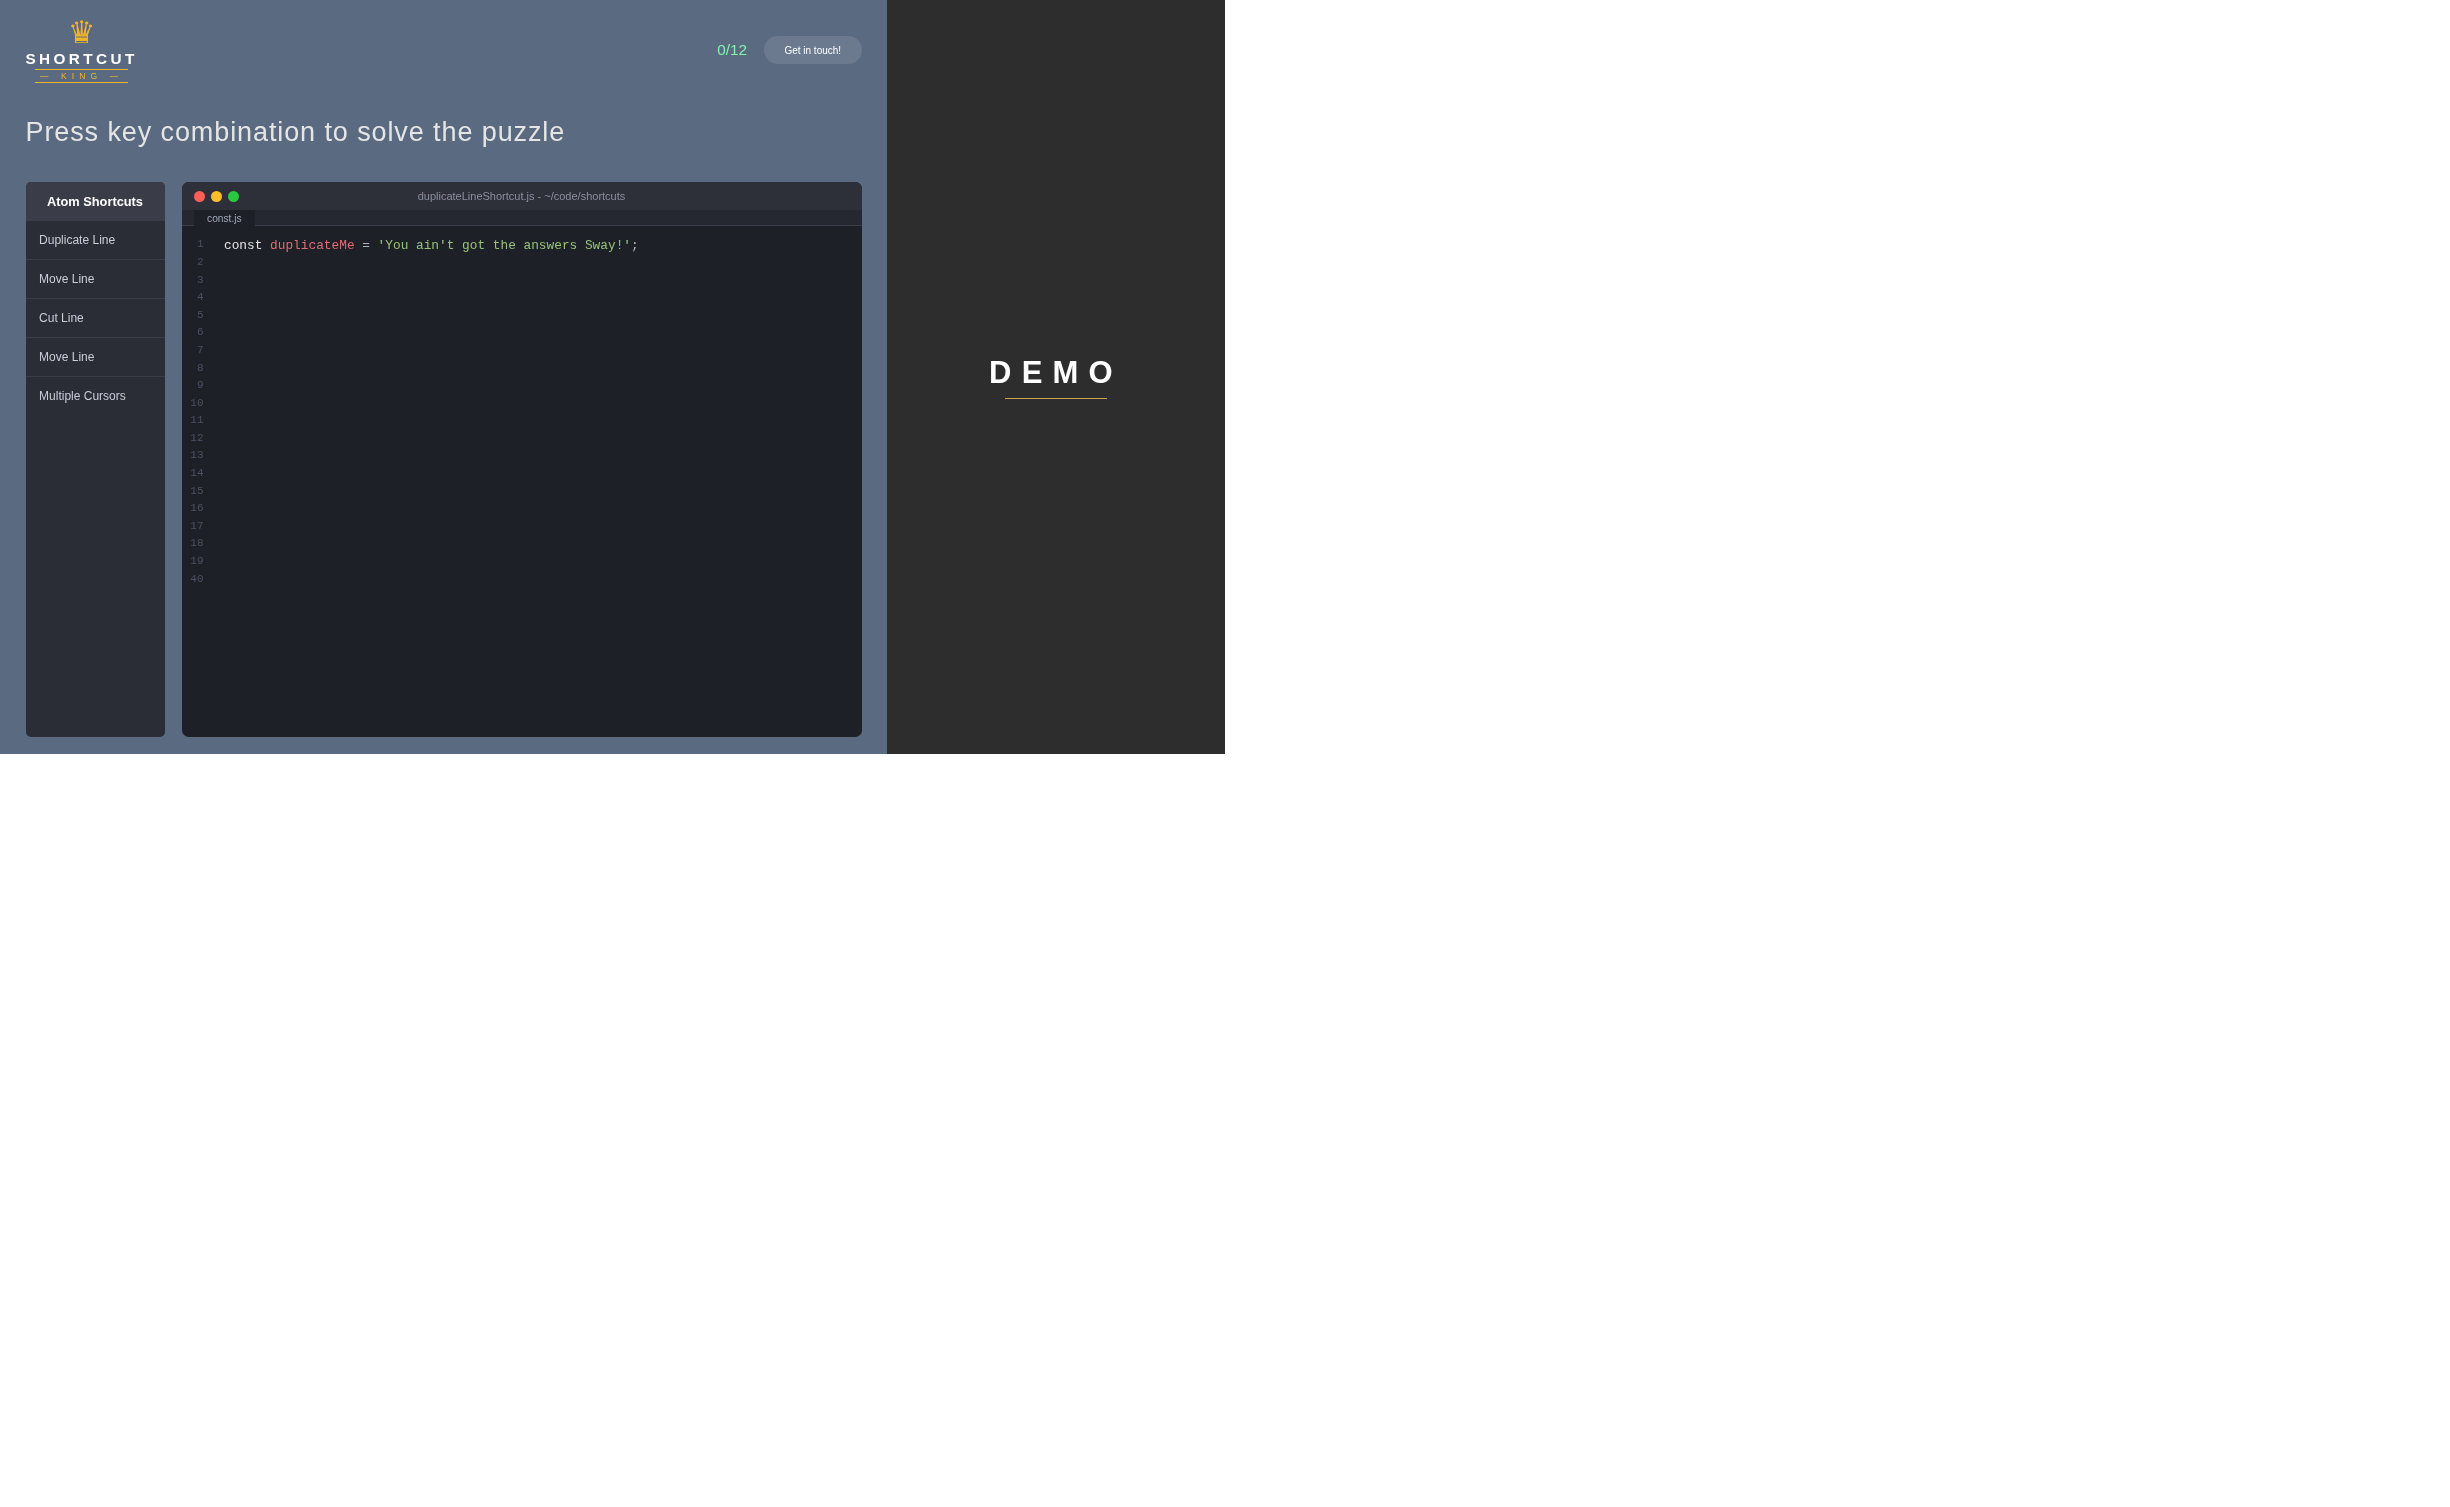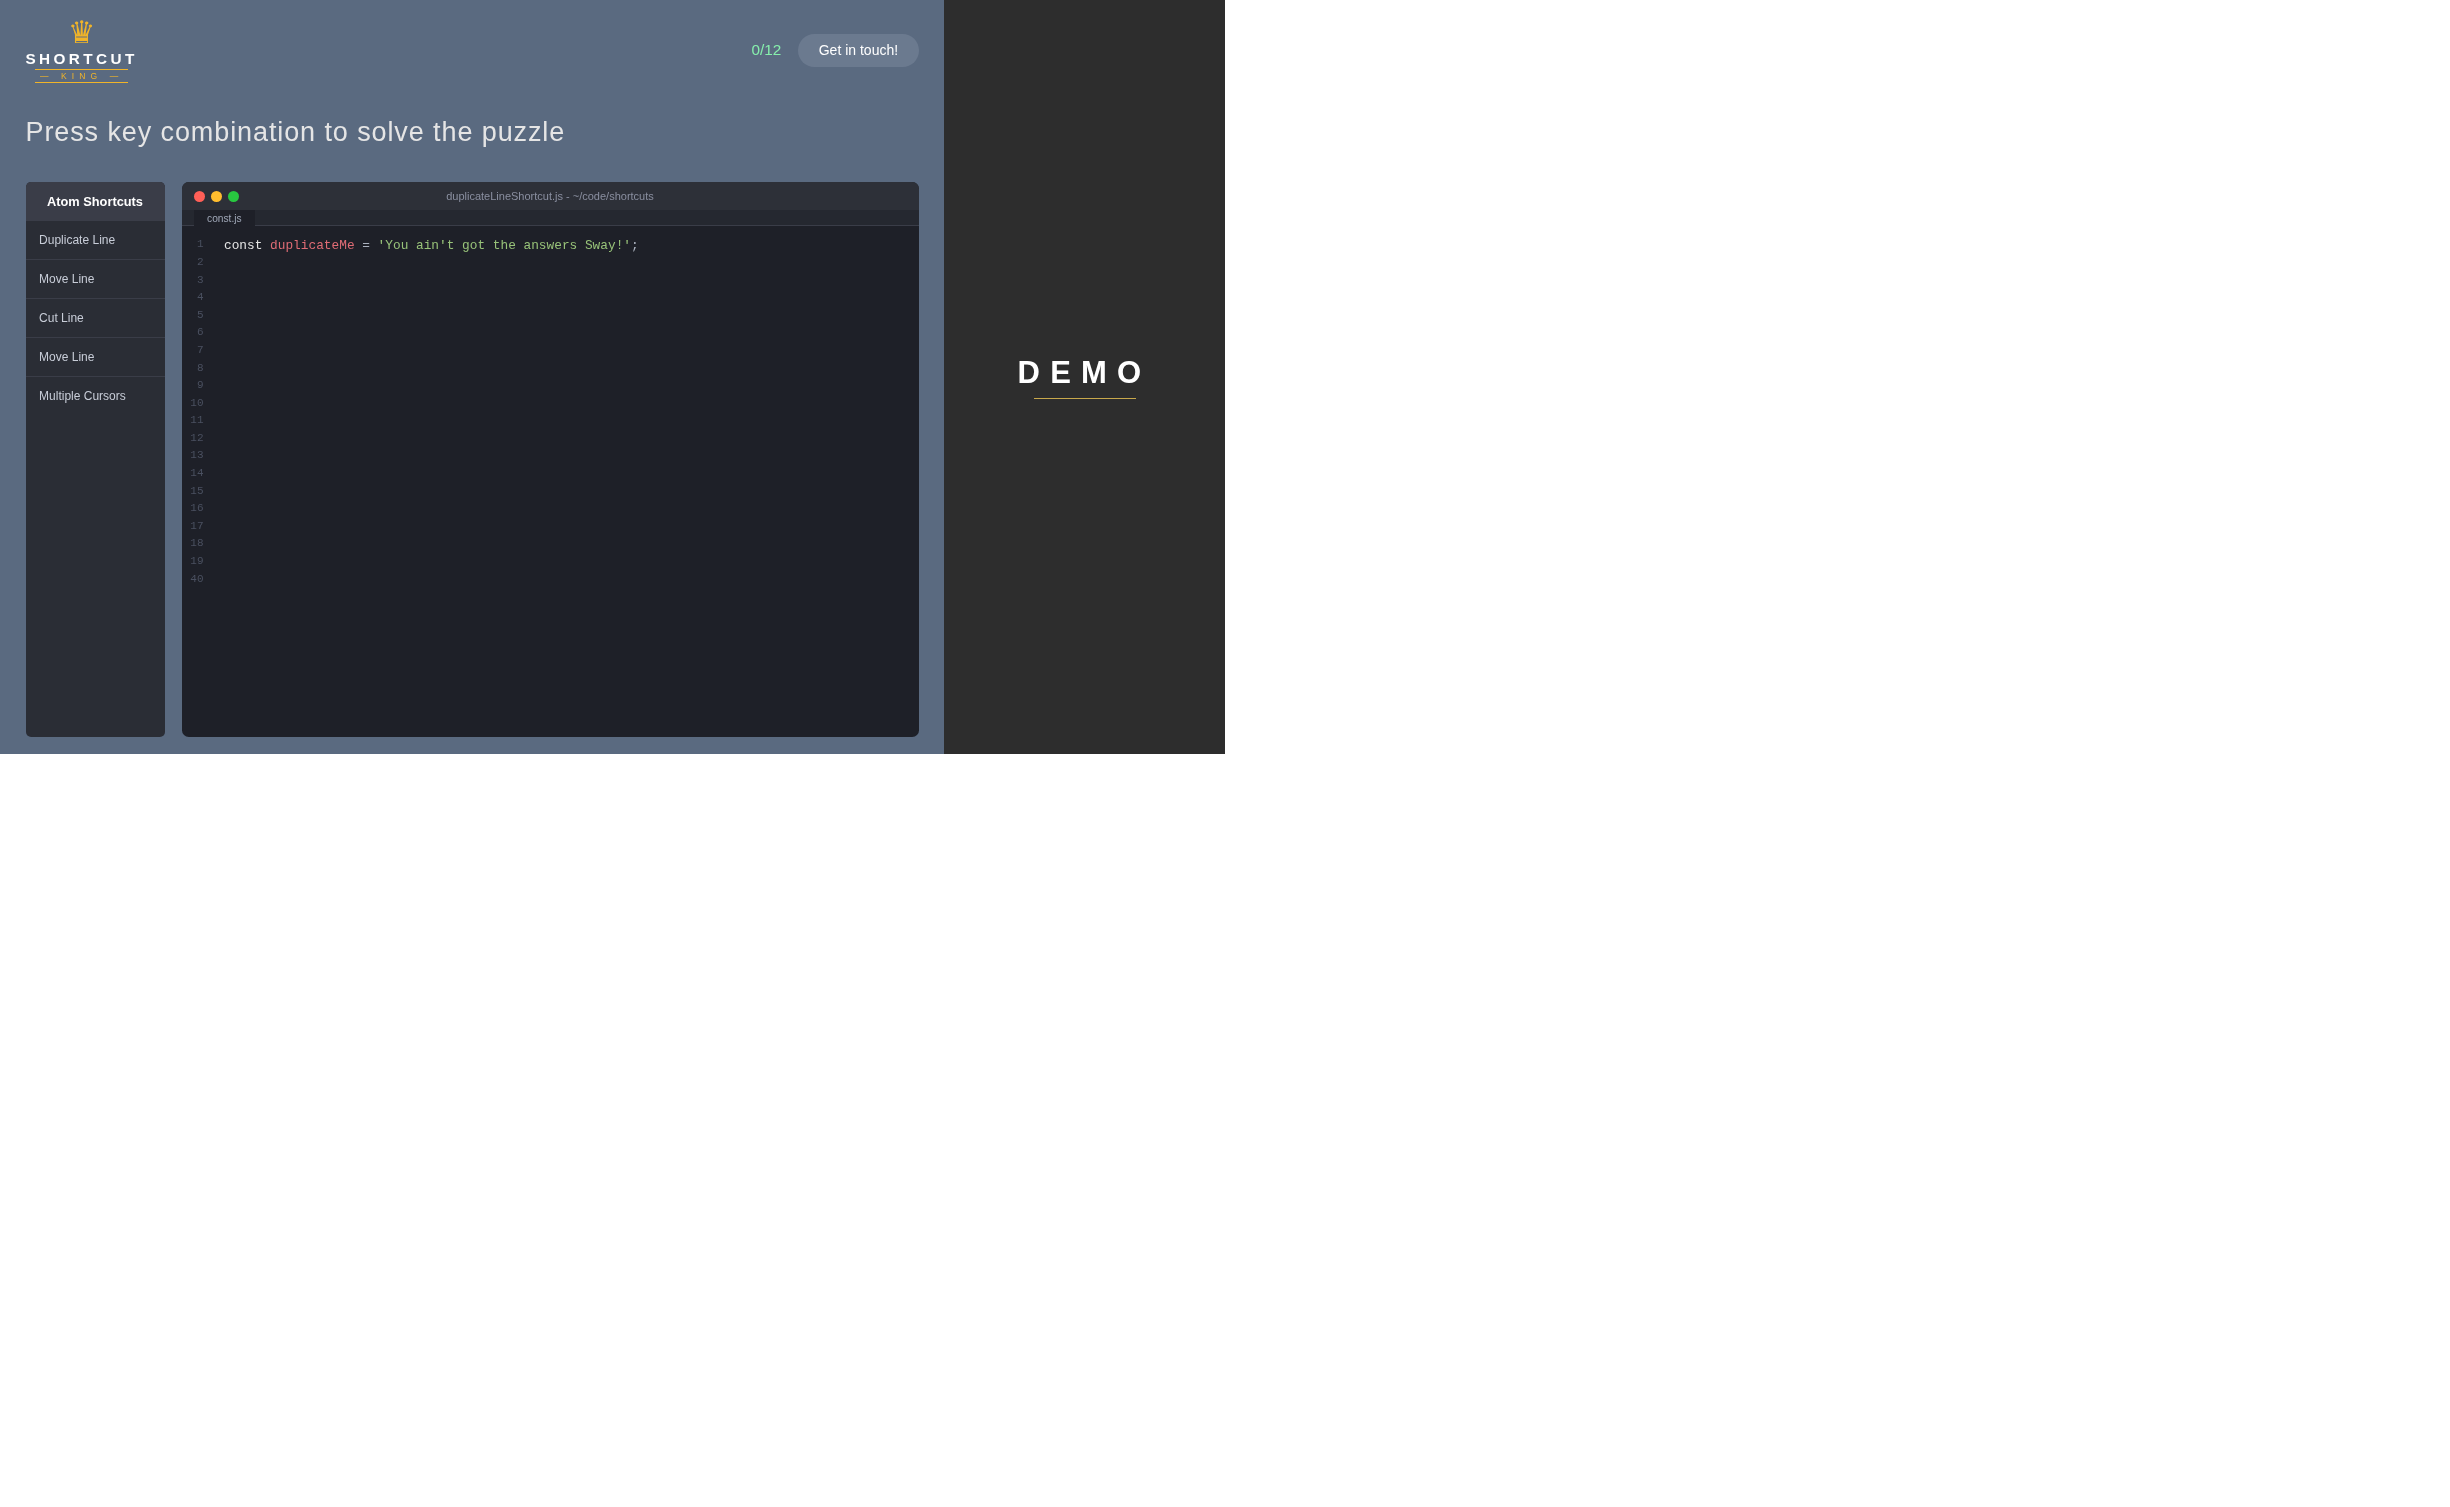--- a/index.html
+++ b/index.html
@@ -17,21 +17,21 @@
       flex: 1;
       background-color: #5a6a80;
       display: flex;
       flex-direction: column;
       padding: 17px 25.5px;
       position: relative;
     }
 
     
     .right-panel {
-      width: 281px;
+      width: 338px;
       background-color: #2d2d2d;
       display: flex;
       flex-direction: column;
       align-items: center;
       justify-content: center;
     }
 
     
     .header {
       display: flex;
@@ -83,21 +83,21 @@
       color: #86efac;
       font-weight: 500;
     }
 
     .get-in-touch-btn {
       background-color: #6b7a8f;
       color: white;
       border: none;
       border-radius: 17px;
       padding: 8.5px 20.4px;
-      font-size: 14px;
+      font-size: 10px;
       cursor: pointer;
     }
 
     
     .puzzle-instruction {
       text-align: left;
       font-size: 27px;
       color: #e5e5e5;
       font-weight: 300;
       margin-bottom: 34px;

